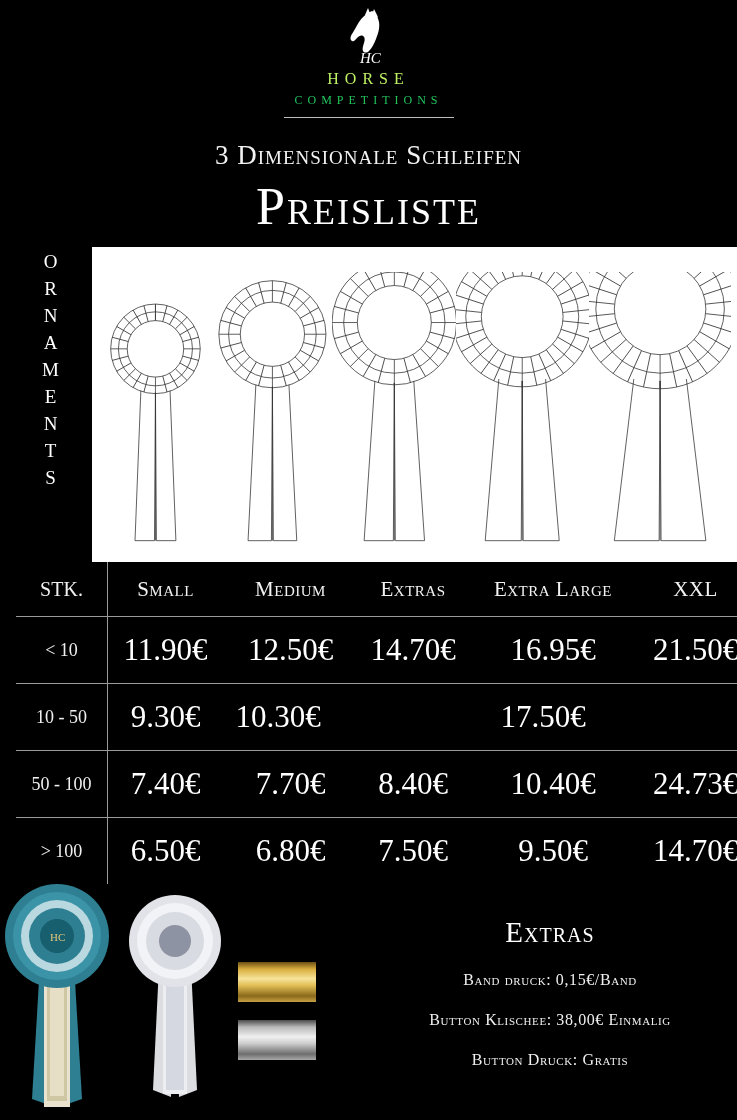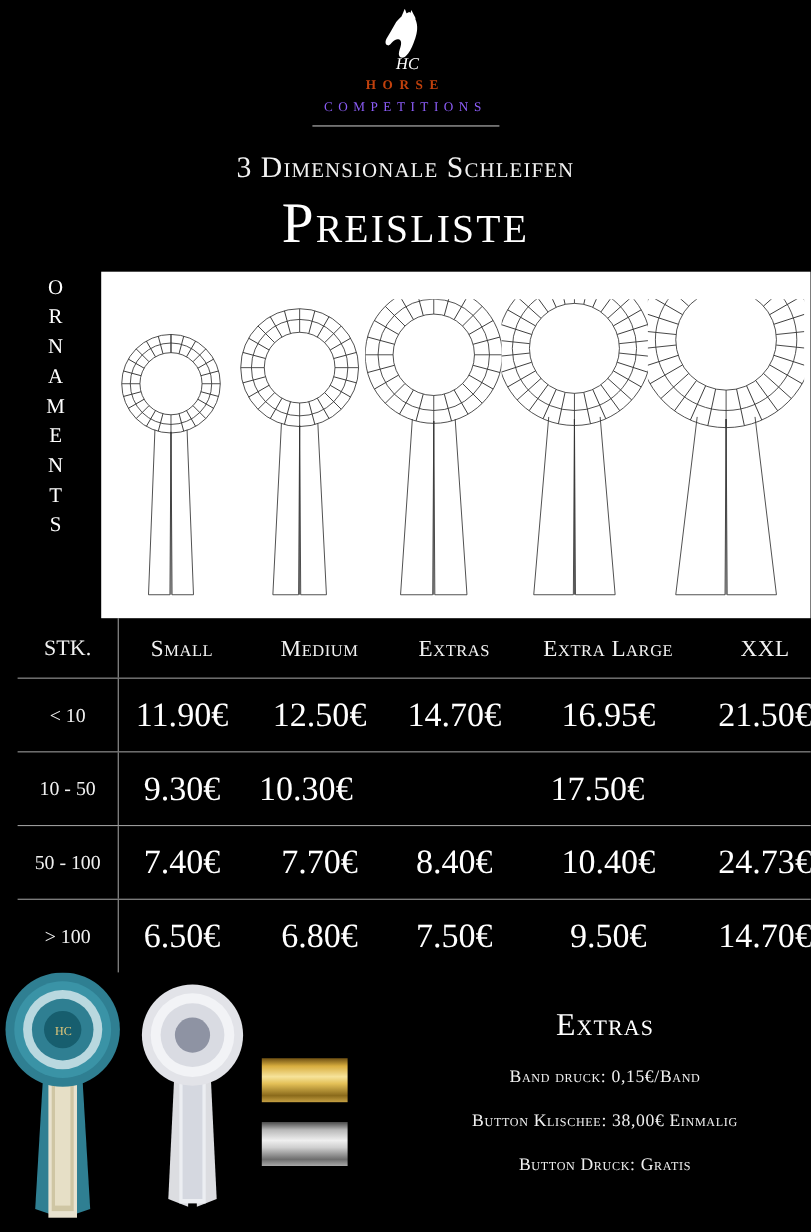--- a/index.html
+++ b/index.html
@@ -23,32 +23,31 @@
     text-align: center;
   }
   .logo-mark {
     width: 62px;
     height: 62px;
     margin: 0 auto 2px auto;
     display: block;
   }
   .logo-word {
     font-family: "Liberation Serif", serif;
-    font-size: 12px;
+    font-size: 16px;
     letter-spacing: 6px;
-    color: #c2410c;
+    color: #bef264;
     text-transform: uppercase;
     margin-top: 2px;
-    font-weight: bold;
   }
   .logo-word2 {
     font-family: "Liberation Serif", serif;
     font-size: 12px;
     letter-spacing: 5px;
-    color: #8b5cf6;
+    color: #22c55e;
     text-transform: uppercase;
     margin-top: 5px;
   }
   .logo-rule {
     width: 170px;
     height: 1px;
     background: #bdbdbd;
     margin: 9px auto 0 auto;
   }
 

